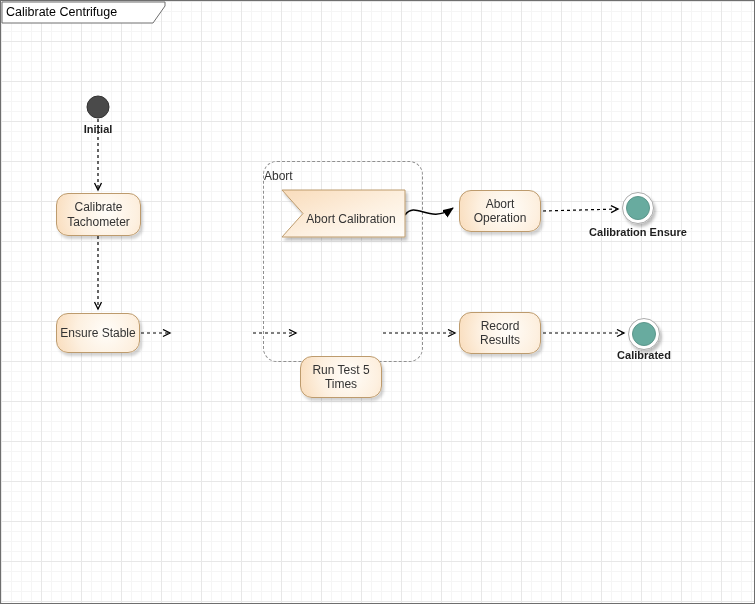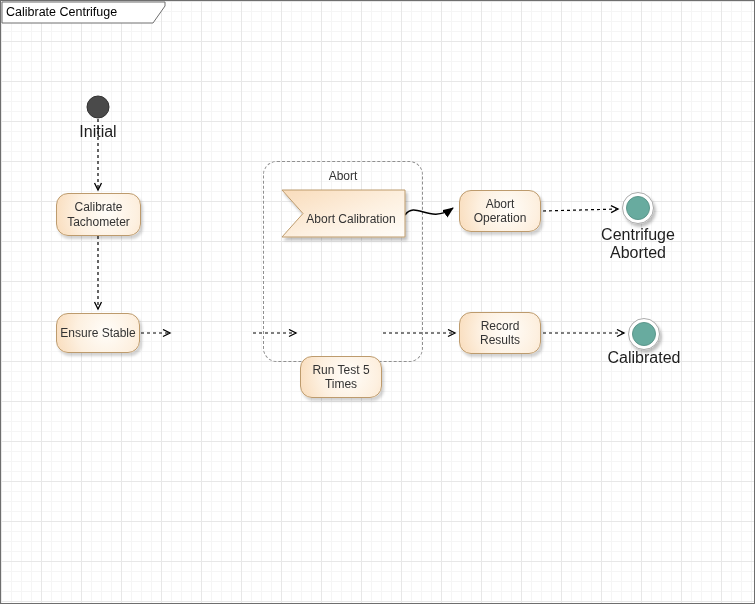--- a/index.html
+++ b/index.html
@@ -18,26 +18,26 @@
   .overlay{position:absolute;left:0;top:0;width:755px;height:604px;}
   .activity{
     position:absolute;box-sizing:border-box;
     border:1px solid #bd9b6d;border-radius:12px;
     background:radial-gradient(circle at 60% 45%, #fffdf9 0%, #fdf0e0 55%, #f9dcbb 100%);
     box-shadow:2px 3px 3px rgba(0,0,0,0.18);
     display:flex;align-items:center;justify-content:center;
     text-align:center;font-size:12px;line-height:1.18;color:#333;
     padding:1px 2px;
   }
-  .label{position:absolute;font-size:16px;color:#1e1e1e;text-align:center;line-height:1.15;}
+  .label{position:absolute;font-size:11px;color:#1e1e1e;text-align:center;line-height:1.15;font-weight:bold;}
   .container-frame{
     position:absolute;left:262px;top:160px;width:160px;height:201px;
     box-sizing:border-box;border:1px dashed #909090;border-radius:14px;
   }
-  .container-title{position:absolute;left:0;right:0;top:7px;text-align:center;font-size:12px;color:#333;}
+  .container-title{position:absolute;left:0;right:0;top:7px;font-size:12px;color:#333;}
   .flag-text{
     position:absolute;left:298px;top:189px;width:104px;height:58px;
     display:flex;align-items:center;justify-content:center;
     font-size:12px;color:#333;text-align:center;
   }
   .tab-title{position:absolute;left:5px;top:4px;font-size:12.5px;color:#000;white-space:nowrap;}
 </style>
 </head>
 <body>
 
@@ -96,16 +96,16 @@
 
   <div class="activity" style="left:55px;top:192px;width:85px;height:43px;">Calibrate Tachometer</div>
   <div class="activity" style="left:55px;top:312px;width:84px;height:40px;">Ensure Stable</div>
   <div class="activity" style="left:299px;top:311px;width:82px;height:42px;margin-top:44px;">Run Test 5 Times</div>
   <div class="activity" style="left:458px;top:311px;width:82px;height:42px;">Record Results</div>
   <div class="activity" style="left:458px;top:189px;width:82px;height:42px;">Abort Operation</div>
 
   <div class="flag-text">Abort Calibration</div>
 
   <div class="label" style="left:67px;top:122px;width:60px;">Initial</div>
-  <div class="label" style="left:572px;top:225px;width:130px;">Centrifuge Aborted</div>
+  <div class="label" style="left:572px;top:225px;width:130px;">Calibration Ensure</div>
   <div class="label" style="left:601px;top:348px;width:84px;">Calibrated</div>
 
 </div>
 
 </body></html>

